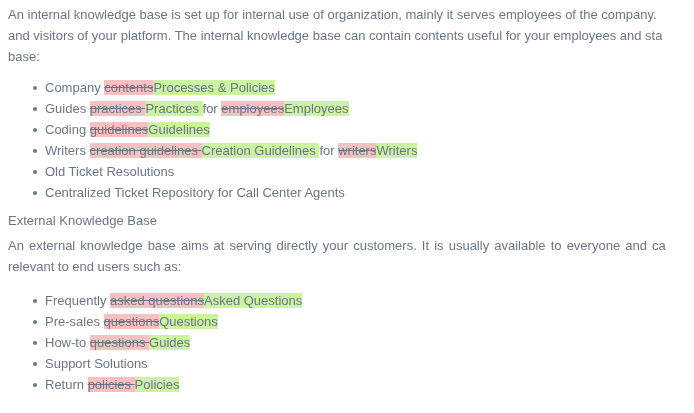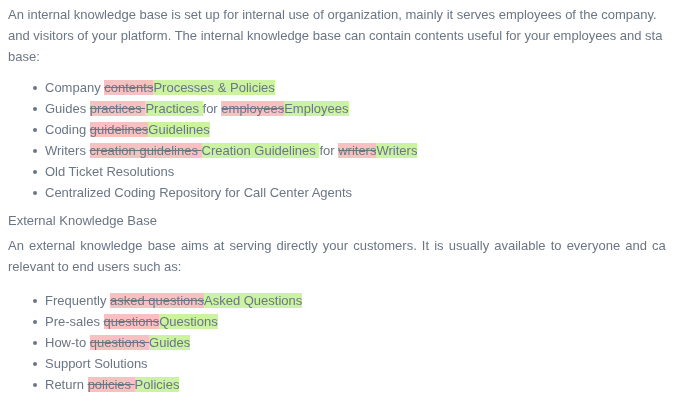--- a/index.html
+++ b/index.html
@@ -63,21 +63,21 @@
     <span class="line">and visitors of your platform. The internal knowledge base can contain contents useful for your employees and sta</span>
     <span class="line">base:</span>
   </p>
 
   <ul class="bullet-list">
       <li><span class="plain">Company </span><span class="del">contents</span><span class="ins">Processes &amp; Policies</span></li>
       <li><span class="plain">Guides </span><span class="del">practices </span><span class="ins">Practices </span><span class="plain">for </span><span class="del">employees</span><span class="ins">Employees</span></li>
       <li><span class="plain">Coding </span><span class="del">guidelines</span><span class="ins">Guidelines</span></li>
       <li><span class="plain">Writers </span><span class="del">creation guidelines </span><span class="ins">Creation Guidelines </span><span class="plain">for </span><span class="del">writers</span><span class="ins">Writers</span></li>
       <li><span class="plain">Old Ticket Resolutions</span></li>
-      <li><span class="plain">Centralized Coding Repository for Call Center Agents</span></li>
+      <li><span class="plain">Centralized Ticket Repository for Call Center Agents</span></li>
     </ul>
 
   <p class="heading">External Knowledge Base</p>
 
   <p class="para" style="margin-top:4px;">
     <span class="line wide">An external knowledge base aims at serving directly your customers. It is usually available to everyone and ca</span>
     <span class="line">relevant to end users such as:</span>
   </p>
 
   <ul class="bullet-list second">

